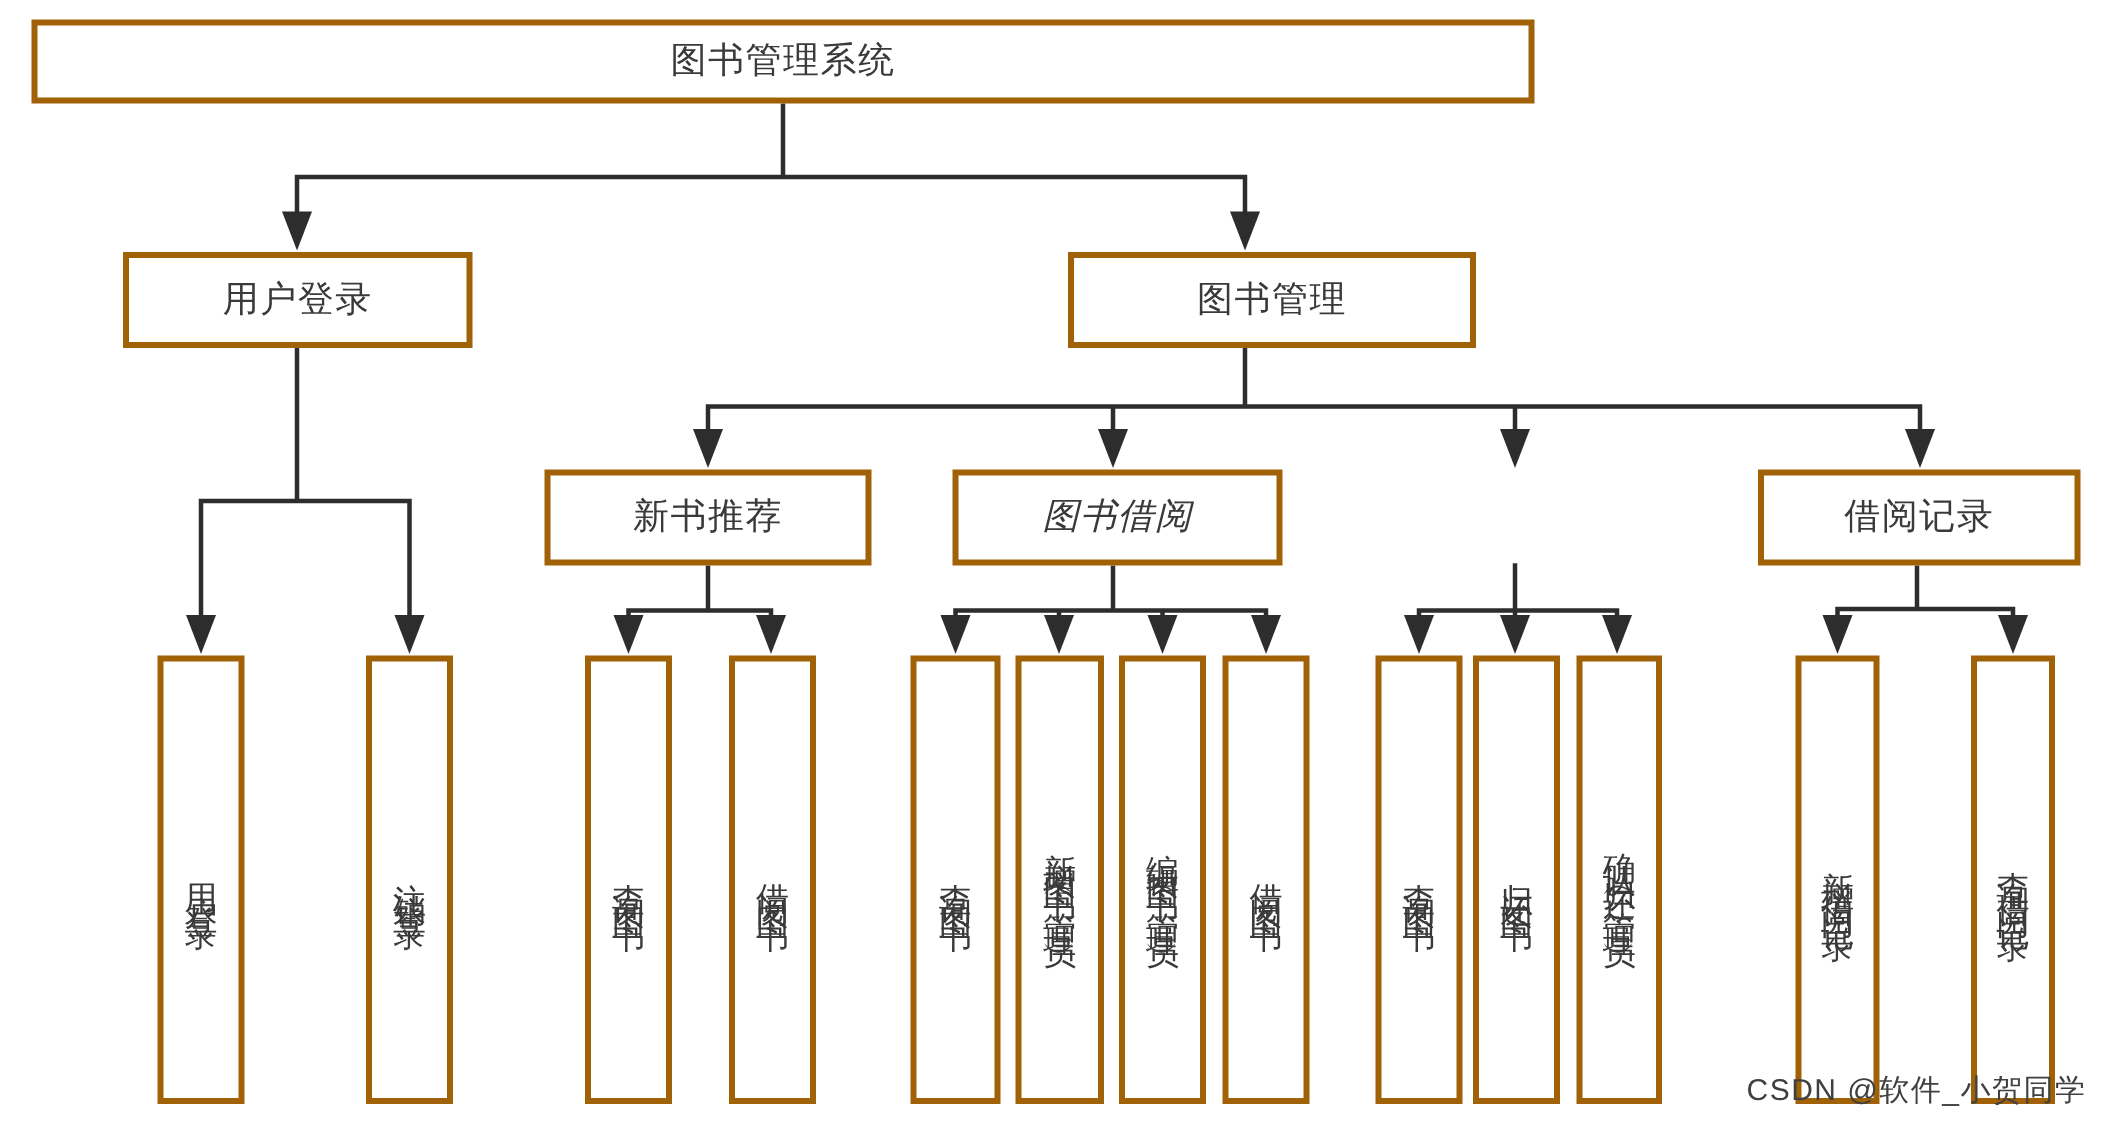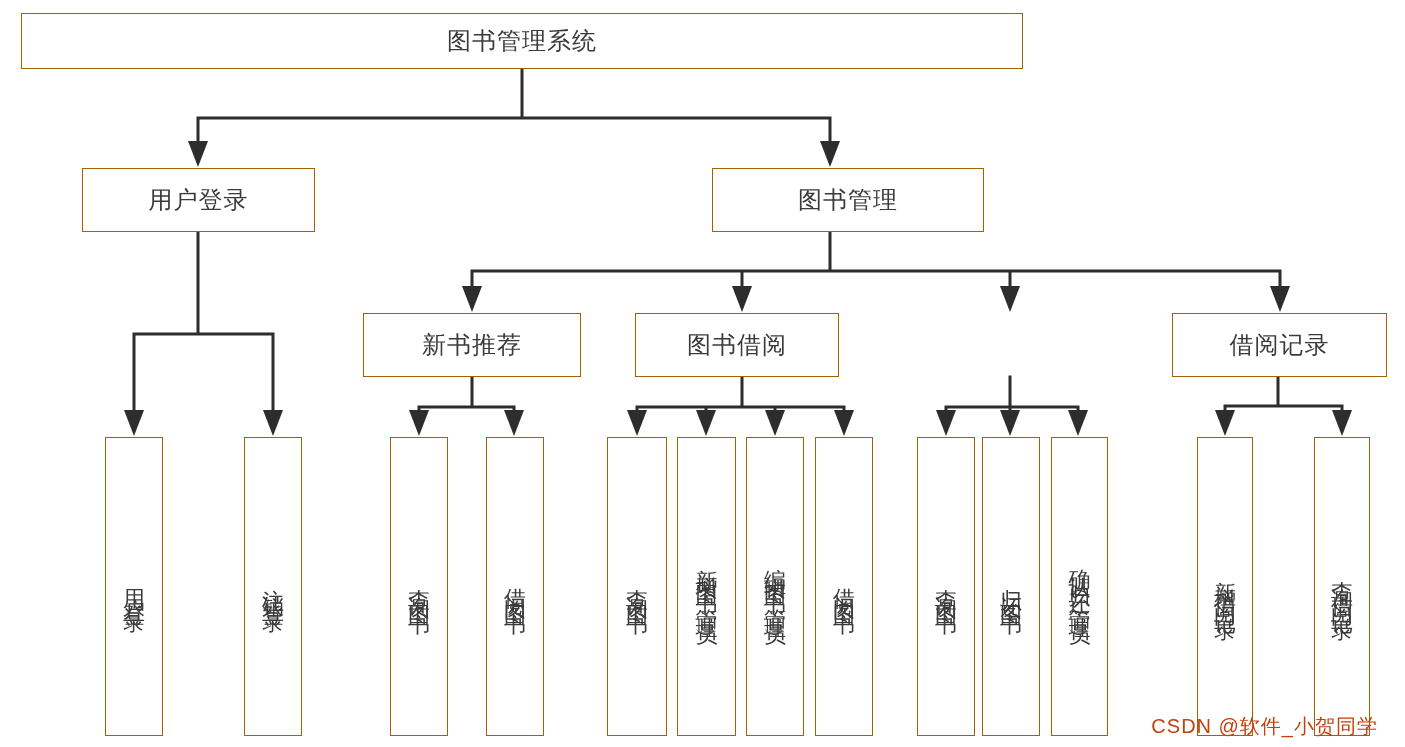--- a/index.html
+++ b/index.html
@@ -12,44 +12,44 @@
     overflow: hidden;
   }
   #connectors {
     position: absolute;
     left: 0; top: 0;
     width: 1405px; height: 747px;
   }
   .box {
     position: absolute;
     box-sizing: border-box;
-    border: 1px solid #a16207;
+    border: 4px solid #a16207;
     background: #ffffff;
     display: flex;
     align-items: center;
     justify-content: center;
     color: #3a3a3a;
     font-size: 24px;
     letter-spacing: 1px;
     line-height: 1;
     z-index: 2;
   }
   .box.leaf { font-size: 22px; }
   .box.leaf span {
     writing-mode: vertical-lr;
     text-orientation: mixed;
     letter-spacing: 8px;
     line-height: 1;
   }
   #watermark {
     position: absolute;
-    right: 27px;
+    right: 14px;
     bottom: 7px;
     font-size: 20px;
-    color: #c2410c;
+    color: #404040;
     letter-spacing: 1px;
     z-index: 3;
     white-space: nowrap;
   }
 </style>
 </head>
 <body>
 
 <div id="canvas">
 
@@ -110,21 +110,21 @@
   <div class="box" style="left:82px; top:168px; width:233px; height:64px;">
     <span>用户登录</span>
   </div>
   <div class="box" style="left:712px; top:168px; width:272px; height:64px;">
     <span>图书管理</span>
   </div>
 
   <div class="box" style="left:363px; top:313px; width:218px; height:64px;">
     <span>新书推荐</span>
   </div>
-  <div class="box" style="left:635px; top:313px; width:204px; height:64px;">
+  <div class="box" style="left:635px; top:313px; width:220px; height:64px;font-style:italic;">
     <span>图书借阅</span>
   </div>
   <div class="box" style="left:1172px; top:313px; width:215px; height:64px;">
     <span>借阅记录</span>
   </div>
 
   <div class="box leaf" style="left:105px; top:437px; width:58px; height:299px;">
     <span>用户登录</span>
   </div>
   <div class="box leaf" style="left:244px; top:437px; width:58px; height:299px;">

